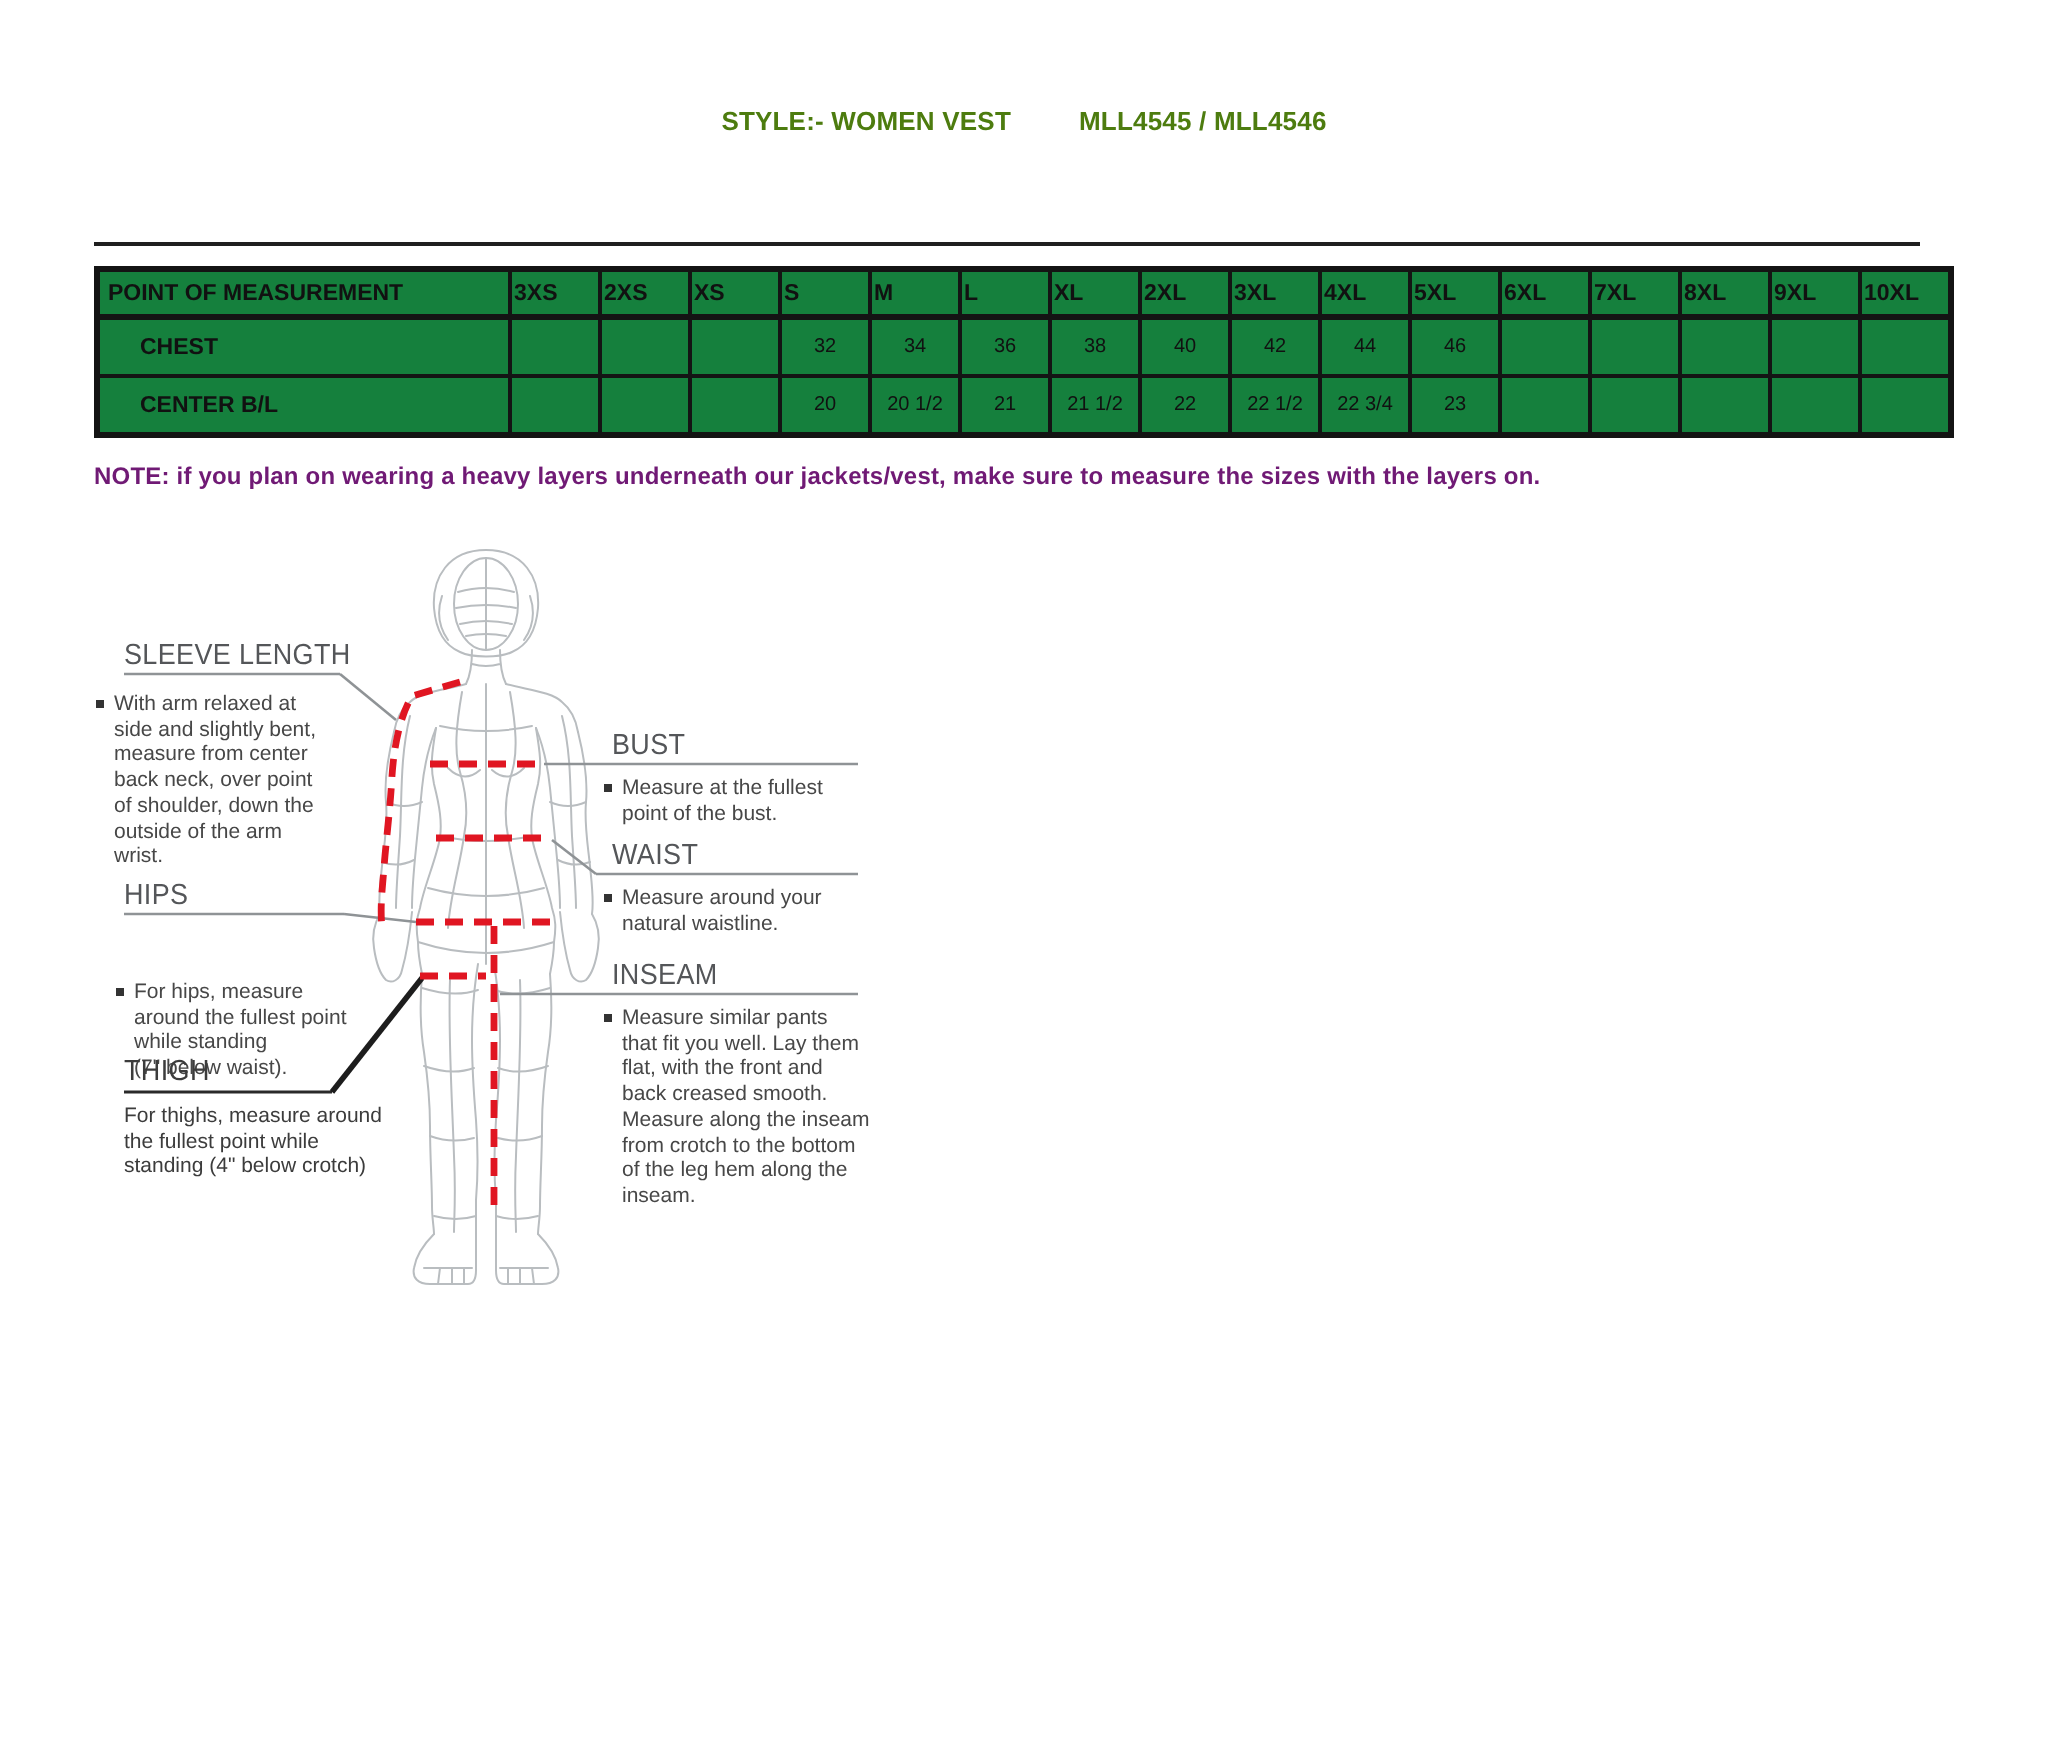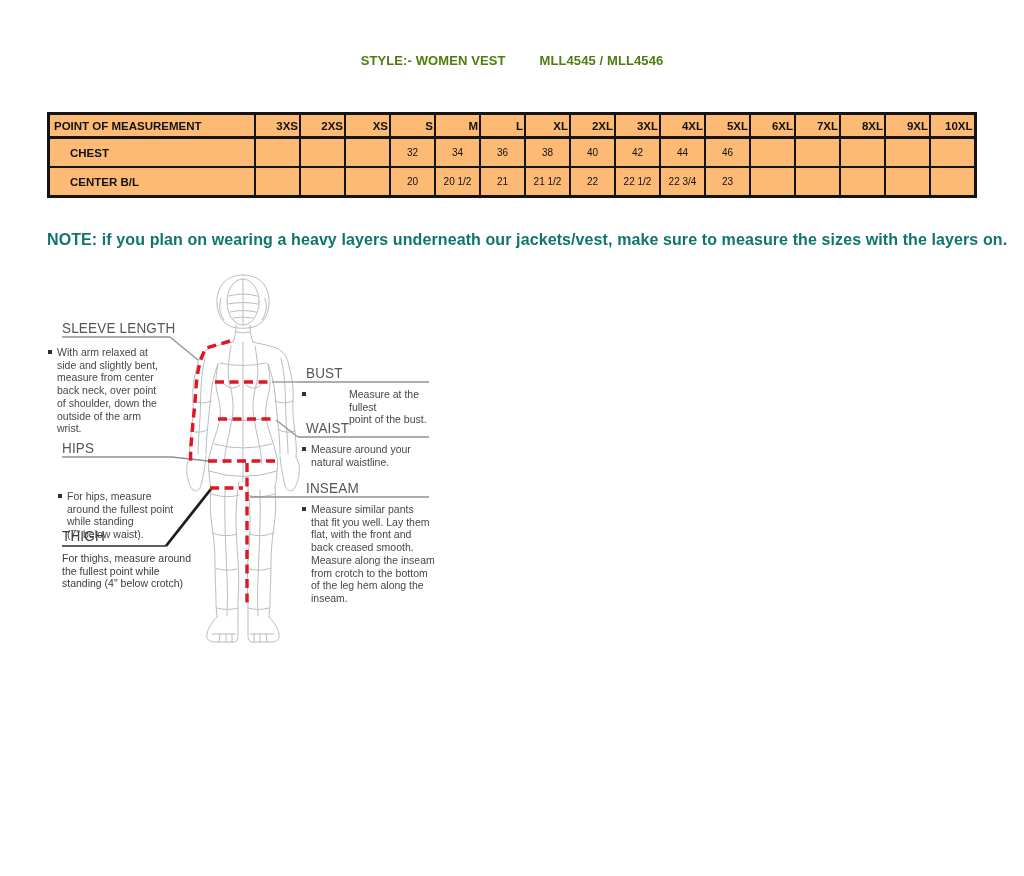--- a/index.html
+++ b/index.html
@@ -5,47 +5,47 @@
   html,body{margin:0;padding:0;background:#fff;}
   .page{position:relative;width:1024px;height:876px;background:#ffffff;overflow:hidden;
         font-family:"Liberation Sans",sans-serif;color:#111;}
   
   .title{position:absolute;top:53px;left:0;width:1024px;text-align:center;
          font-size:13px;font-weight:bold;color:#4d7c0f;letter-spacing:.1px;}
   .title .model{margin-left:34px;}
   
   .top-rule{position:absolute;left:47px;top:121px;width:913px;height:2px;background:#1f1f1f;}
   
-  table.size{position:absolute;left:47px;top:112px;border-collapse:collapse;
-             table-layout:fixed;background:#fdba74;}
+  table.size{position:absolute;left:47px;top:133px;border-collapse:collapse;
+             table-layout:fixed;background:#15803d;}
   table.size, table.size th, table.size td{border:2px solid #141414;}
   table.size{border-width:3px;}
-  table.size th{height:21px;font-size:11.5px;font-weight:bold;text-align:right;
+  table.size th{height:21px;font-size:11.5px;font-weight:bold;text-align:left;
                 padding:0 1px;border-bottom-width:3px;}
   table.size th.pom{text-align:left;padding-left:4px;width:199px;}
   table.size td{height:27px;font-size:10px;text-align:center;font-weight:normal;padding:0 1px;}
   table.size td.rowlabel{text-align:left;padding-left:20px;font-weight:bold;font-size:11.5px;}
   table.size col.c0{width:203px;} table.size col.cs{width:45px;}
   
-  .note{position:absolute;left:47px;top:231px;font-size:16px;font-weight:bold;color:#0f766e;
+  .note{position:absolute;left:47px;top:231px;font-size:12px;font-weight:bold;color:#701a75;
         letter-spacing:.1px;}
   
   .diagram{position:absolute;left:40px;top:268px;width:480px;height:400px;}
   .diagram svg{position:absolute;left:0;top:0;}
   .dg-head{position:absolute;font-size:14.5px;color:#545659;letter-spacing:.2px;
            transform:scaleX(.93);transform-origin:left bottom;white-space:nowrap;}
   .dg-text{position:absolute;display:flex;align-items:flex-start;
            font-size:10.5px;line-height:12.7px;color:#474747;white-space:pre-line;}
   .dg-text .sq{flex:0 0 auto;width:4px;height:4px;background:#333;margin:4px 5px 0 0;}
   #h-sleeve{left:22px;top:52px;} #h-hips{left:22px;top:172px;} #h-thigh{left:22px;top:260px;color:#3c3c3c;}
   #h-bust{left:266px;top:97px;} #h-waist{left:266px;top:152px;} #h-inseam{left:266px;top:212px;}
   #t-sleeve{left:8px;top:78px;width:132px;}
   #t-hips{left:18px;top:196px;width:140px;margin-top:26px;}
   #t-thigh{left:22px;top:284px;width:165px;color:#3c3c3c;}
-  #t-bust{left:262px;top:120px;width:140px;gap:38px;}
+  #t-bust{left:262px;top:120px;width:140px;}
   #t-waist{left:262px;top:175px;width:140px;}
   #t-inseam{left:262px;top:235px;width:150px;}
 </style>
 </head>
 <body>
 
 <div class="page">
 
   <div class="title">
     <span>STYLE:- WOMEN VEST</span><span class="model">MLL4545 / MLL4546</span>

